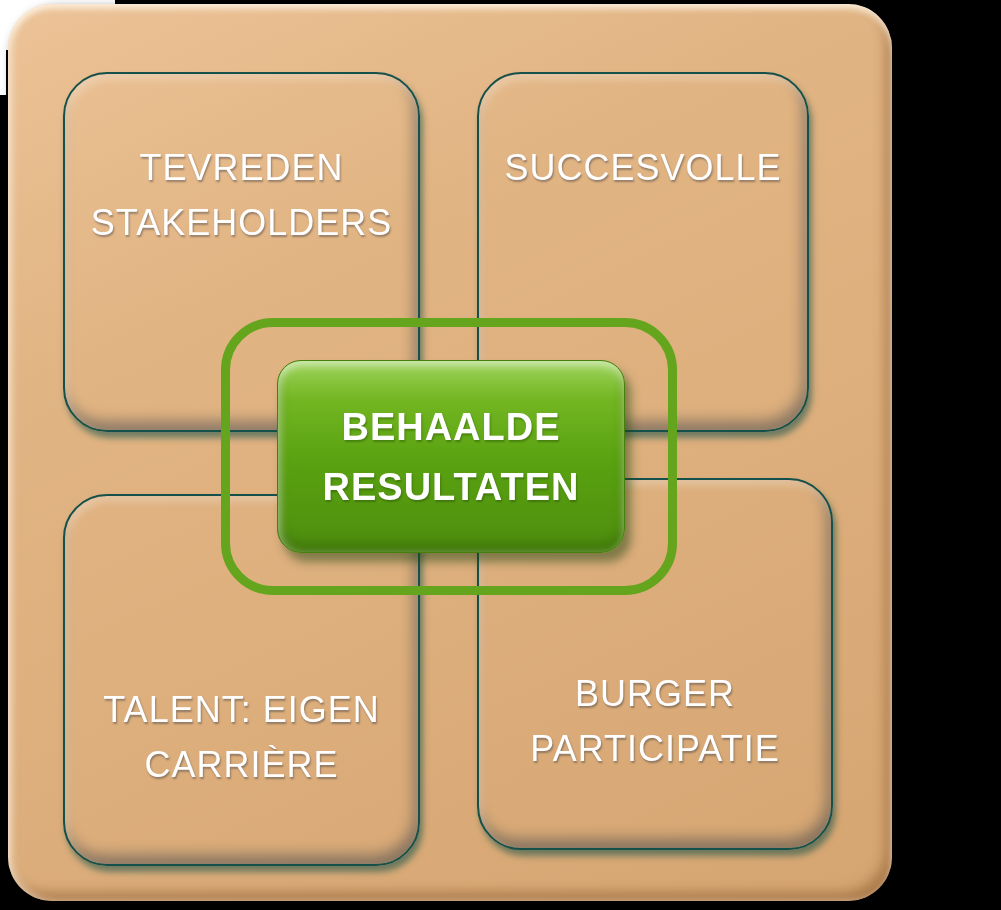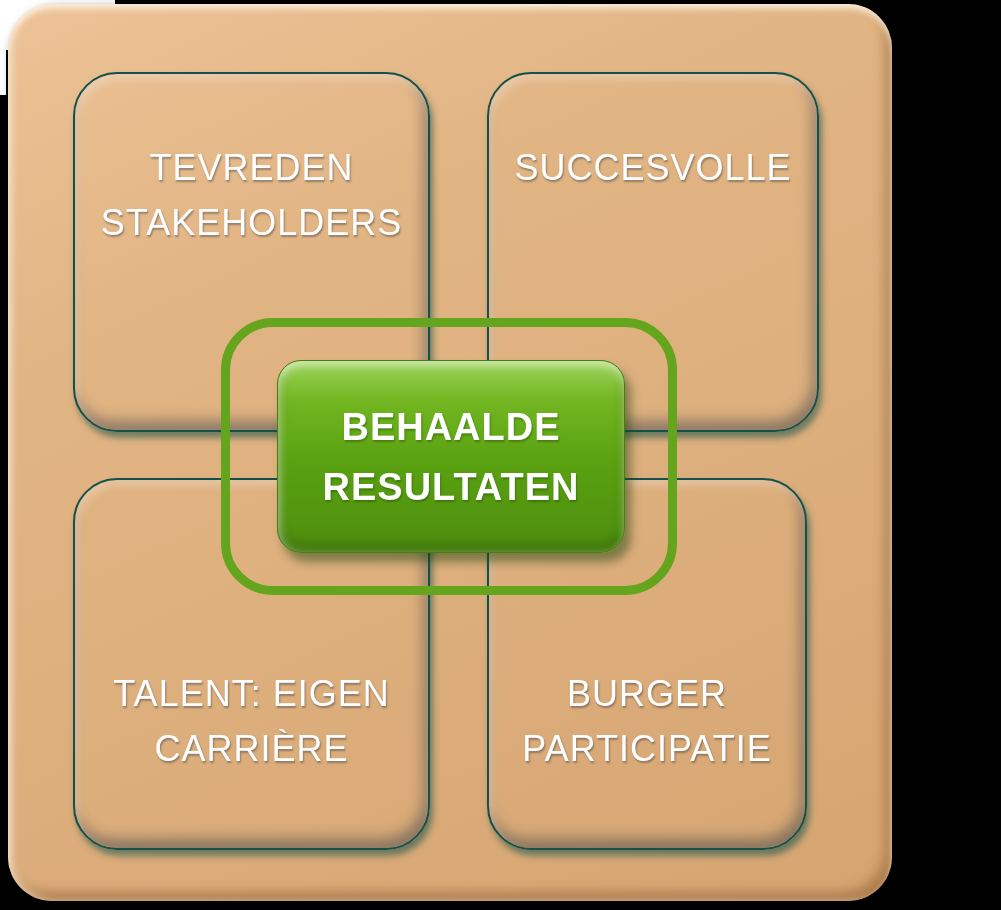--- a/index.html
+++ b/index.html
@@ -31,26 +31,25 @@
     border-radius:44px;
     border:2px solid #15504a;
     box-sizing:border-box;
     background:linear-gradient(150deg,#487БA6 0%,#47749f 0%,#33618f 30%,#2e5c89 62%,#2a567f 100%);
     box-shadow:
       inset 3px 5px 8px rgba(255,255,255,0.30),
       inset -4px -9px 14px rgba(5,28,58,0.38),
       3px 6px 6px rgba(20,80,72,0.55);
     color:#ffffff;
     text-align:center;
-    margin-left:10px;
   }
   .quad-tl{left:55px;top:68px;height:360px;}
   .quad-tr{left:469px;top:68px;height:360px;width:332px;}
-  .quad-bl{left:55px;top:474px;height:372px;}
-  .quad-br{left:469px;top:474px;height:372px;width:320px;}
+  .quad-bl{left:55px;top:490px;height:372px;}
+  .quad-br{left:469px;top:474px;height:372px;width:356px;}
   .quad-text{
     display:flex;flex-direction:column;align-items:center;
     font-size:36px;line-height:55px;letter-spacing:1px;
     text-shadow:1px 2px 2px rgba(0,20,50,0.35);
   }
   .row-top .quad-text{padding-top:66px;}
   .row-bottom .quad-text{padding-top:186px;}
 
   .ring{
     position:absolute;left:213px;top:314px;width:456px;height:277px;

